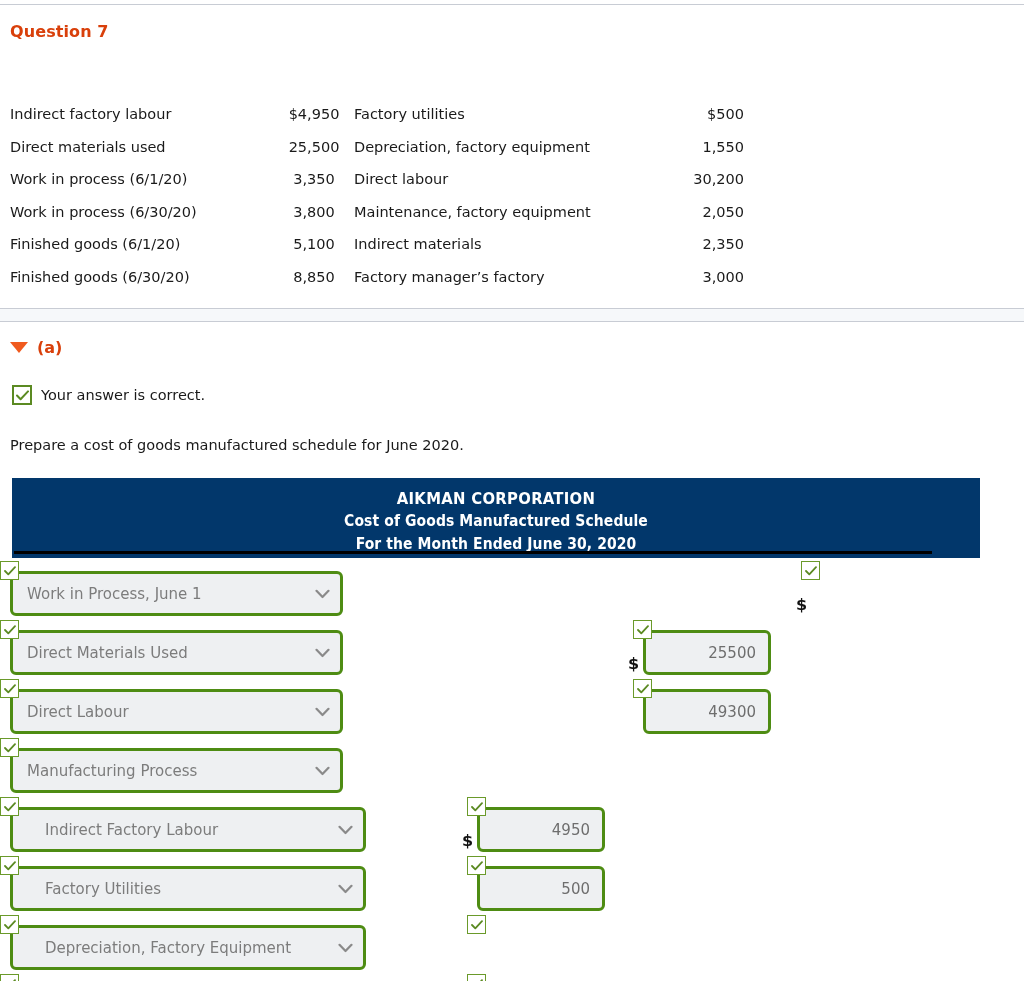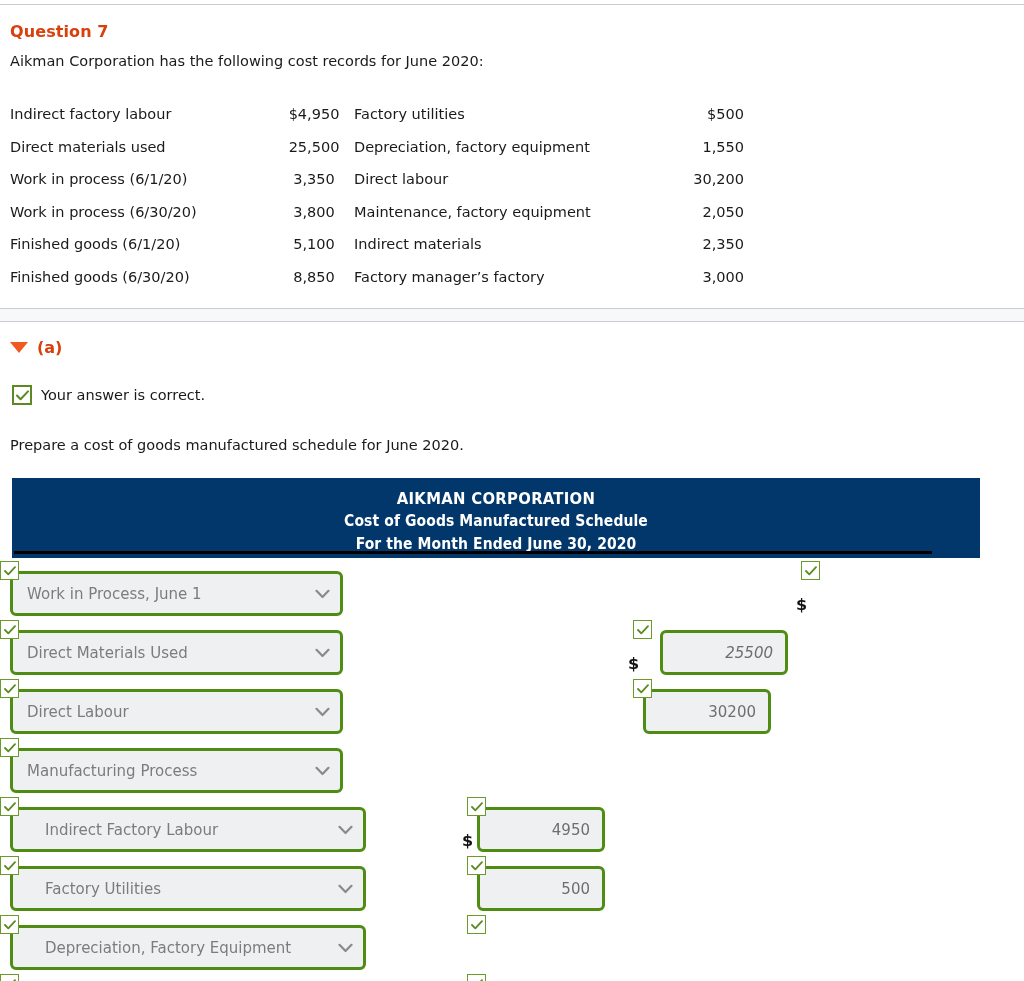--- a/index.html
+++ b/index.html
@@ -137,21 +137,20 @@
   }
 </style>
 </head>
 <body>
 
 <div class="page">
 
   <div class="top-rule"></div>
 
   <div class="q-title">Question 7</div>
-  <div class="q-intro">Aikman Corporation has the following cost records for June 2020:</div>
 
   <table class="cost-table">
     <tbody>
         <tr>
           <td class="ct-label-l">Indirect factory labour</td>
           <td class="ct-val-l">$4,950</td>
           <td class="ct-label-r">Factory utilities</td>
           <td class="ct-val-r">$500</td>
         </tr>
         <tr>
@@ -243,41 +242,41 @@
           <svg width="15" height="10" viewBox="0 0 15 10">
             <path d="M1.5 1.8 L7.5 8 L13.5 1.8" stroke="#8a8a8a" stroke-width="2.2" fill="none" stroke-linecap="round" stroke-linejoin="round"></path>
           </svg>
         </span>
       </div>
       <div class="badge" style="left: 633px; top: 620px;">
         <svg width="12" height="10" viewBox="0 0 12 10">
           <path d="M1 5 L4.3 8.3 L11 1.2" stroke="#5b8a22" stroke-width="1.8" fill="none" stroke-linecap="round" stroke-linejoin="round"></path>
         </svg>
       </div>
-      <div class="num" style="left: 660px; top: 630px; width: 128px; font-style: italic;">25500</div>
+      <div class="num" style="left: 643px; top: 630px; width: 128px;">25500</div>
       <div class="dollar" style="left: 628px; top: 654px;">$</div>
       <div class="badge" style="left: 0px; top: 679px;">
         <svg width="12" height="10" viewBox="0 0 12 10">
           <path d="M1 5 L4.3 8.3 L11 1.2" stroke="#5b8a22" stroke-width="1.8" fill="none" stroke-linecap="round" stroke-linejoin="round"></path>
         </svg>
       </div>
       <div class="sel" style="left: 10px; top: 689px; width: 333px;">
         <span>Direct Labour</span>
         <span class="caret">
           <svg width="15" height="10" viewBox="0 0 15 10">
             <path d="M1.5 1.8 L7.5 8 L13.5 1.8" stroke="#8a8a8a" stroke-width="2.2" fill="none" stroke-linecap="round" stroke-linejoin="round"></path>
           </svg>
         </span>
       </div>
       <div class="badge" style="left: 633px; top: 679px;">
         <svg width="12" height="10" viewBox="0 0 12 10">
           <path d="M1 5 L4.3 8.3 L11 1.2" stroke="#5b8a22" stroke-width="1.8" fill="none" stroke-linecap="round" stroke-linejoin="round"></path>
         </svg>
       </div>
-      <div class="num" style="left: 643px; top: 689px; width: 128px;">30200</div>
+      <div class="num" style="left: 643px; top: 689px; width: 128px;">49300</div>
       <div class="badge" style="left: 0px; top: 738px;">
         <svg width="12" height="10" viewBox="0 0 12 10">
           <path d="M1 5 L4.3 8.3 L11 1.2" stroke="#5b8a22" stroke-width="1.8" fill="none" stroke-linecap="round" stroke-linejoin="round"></path>
         </svg>
       </div>
       <div class="sel" style="left: 10px; top: 748px; width: 333px;">
         <span>Manufacturing Process</span>
         <span class="caret">
           <svg width="15" height="10" viewBox="0 0 15 10">
             <path d="M1.5 1.8 L7.5 8 L13.5 1.8" stroke="#8a8a8a" stroke-width="2.2" fill="none" stroke-linecap="round" stroke-linejoin="round"></path>

